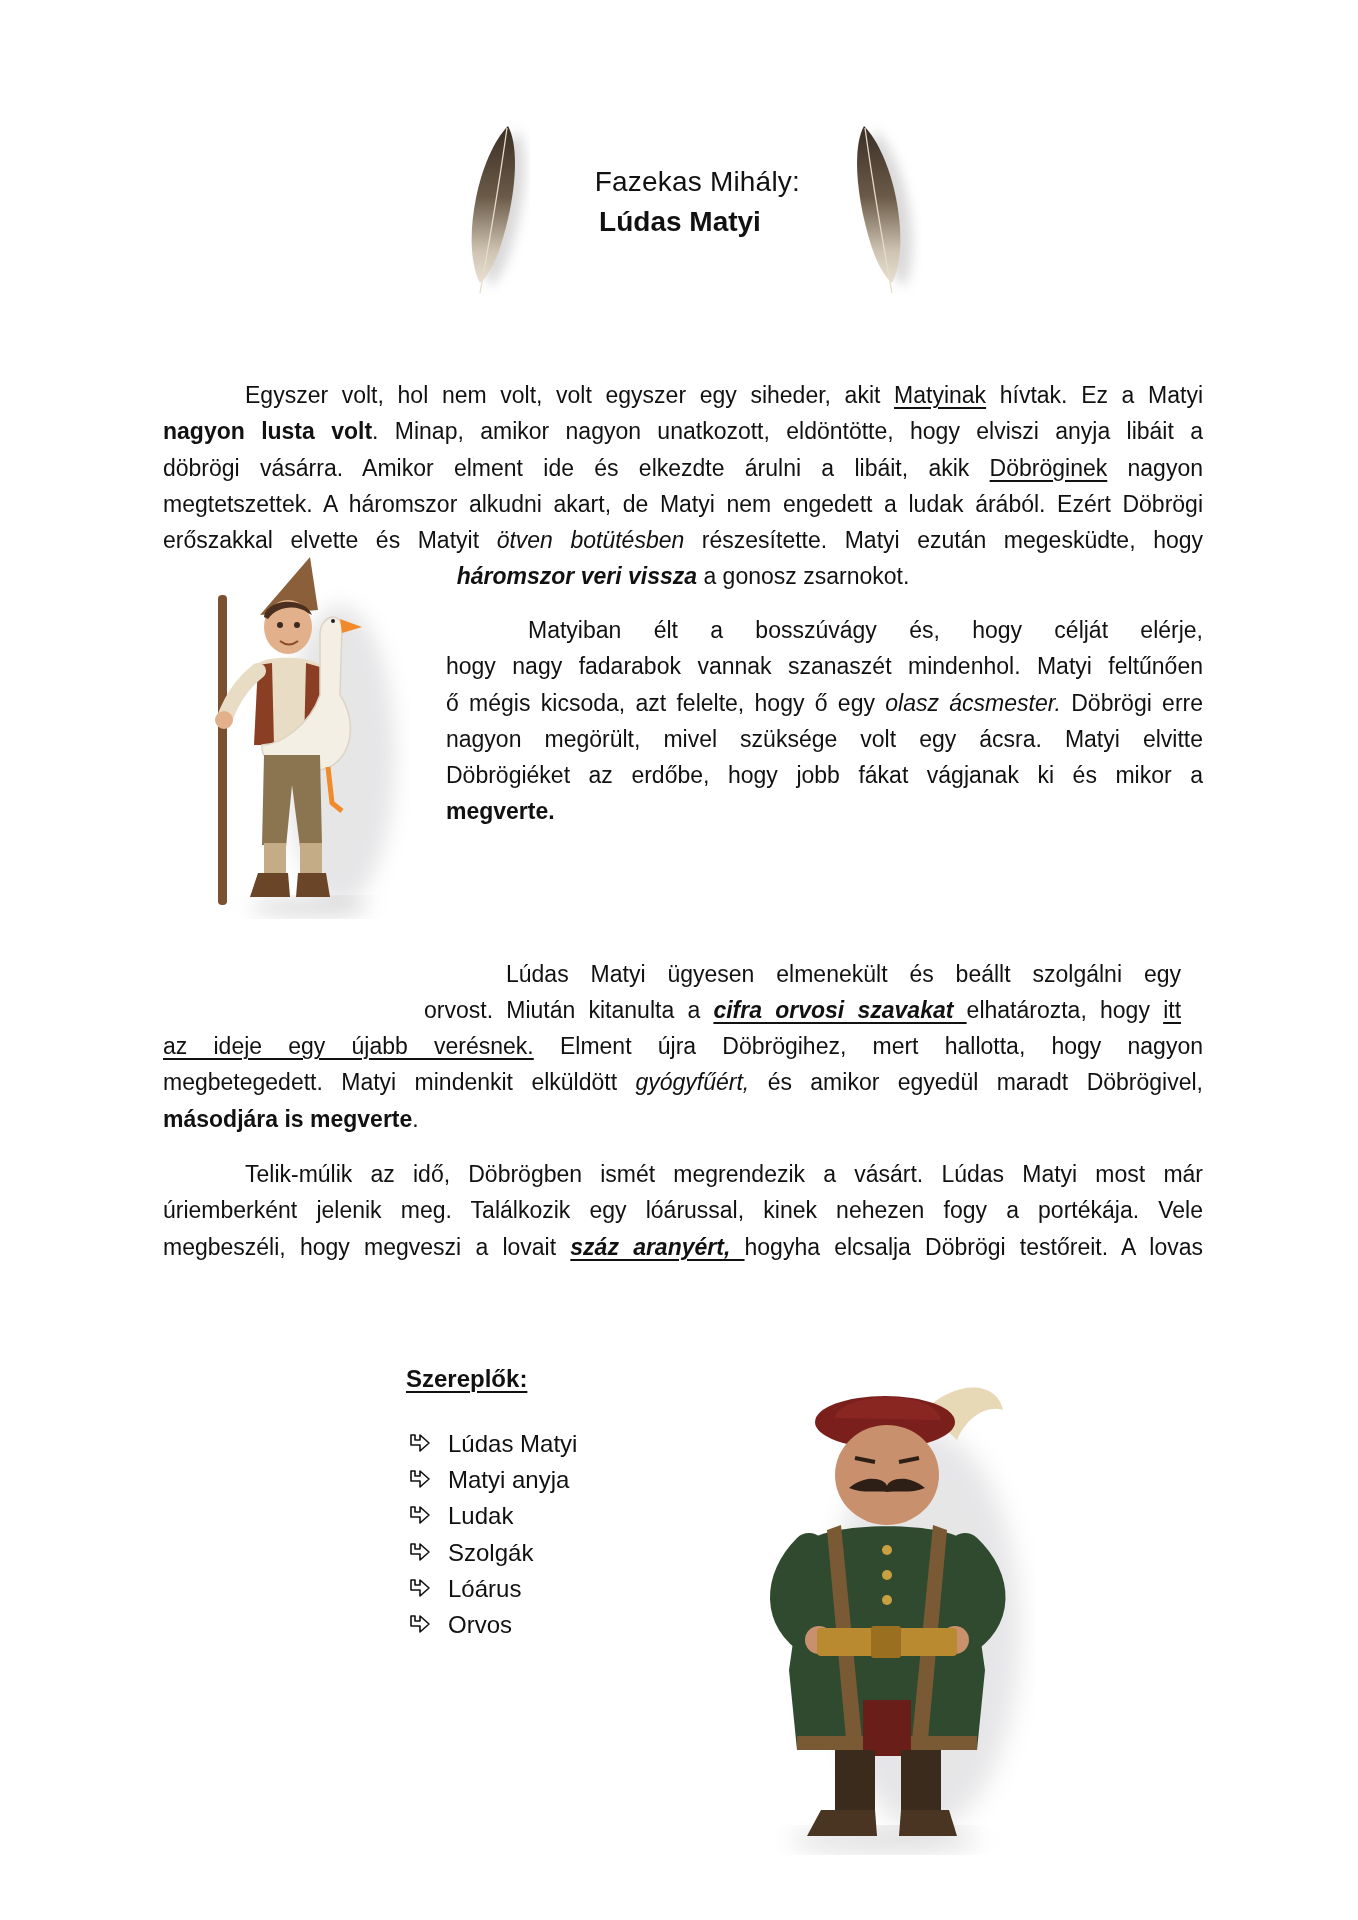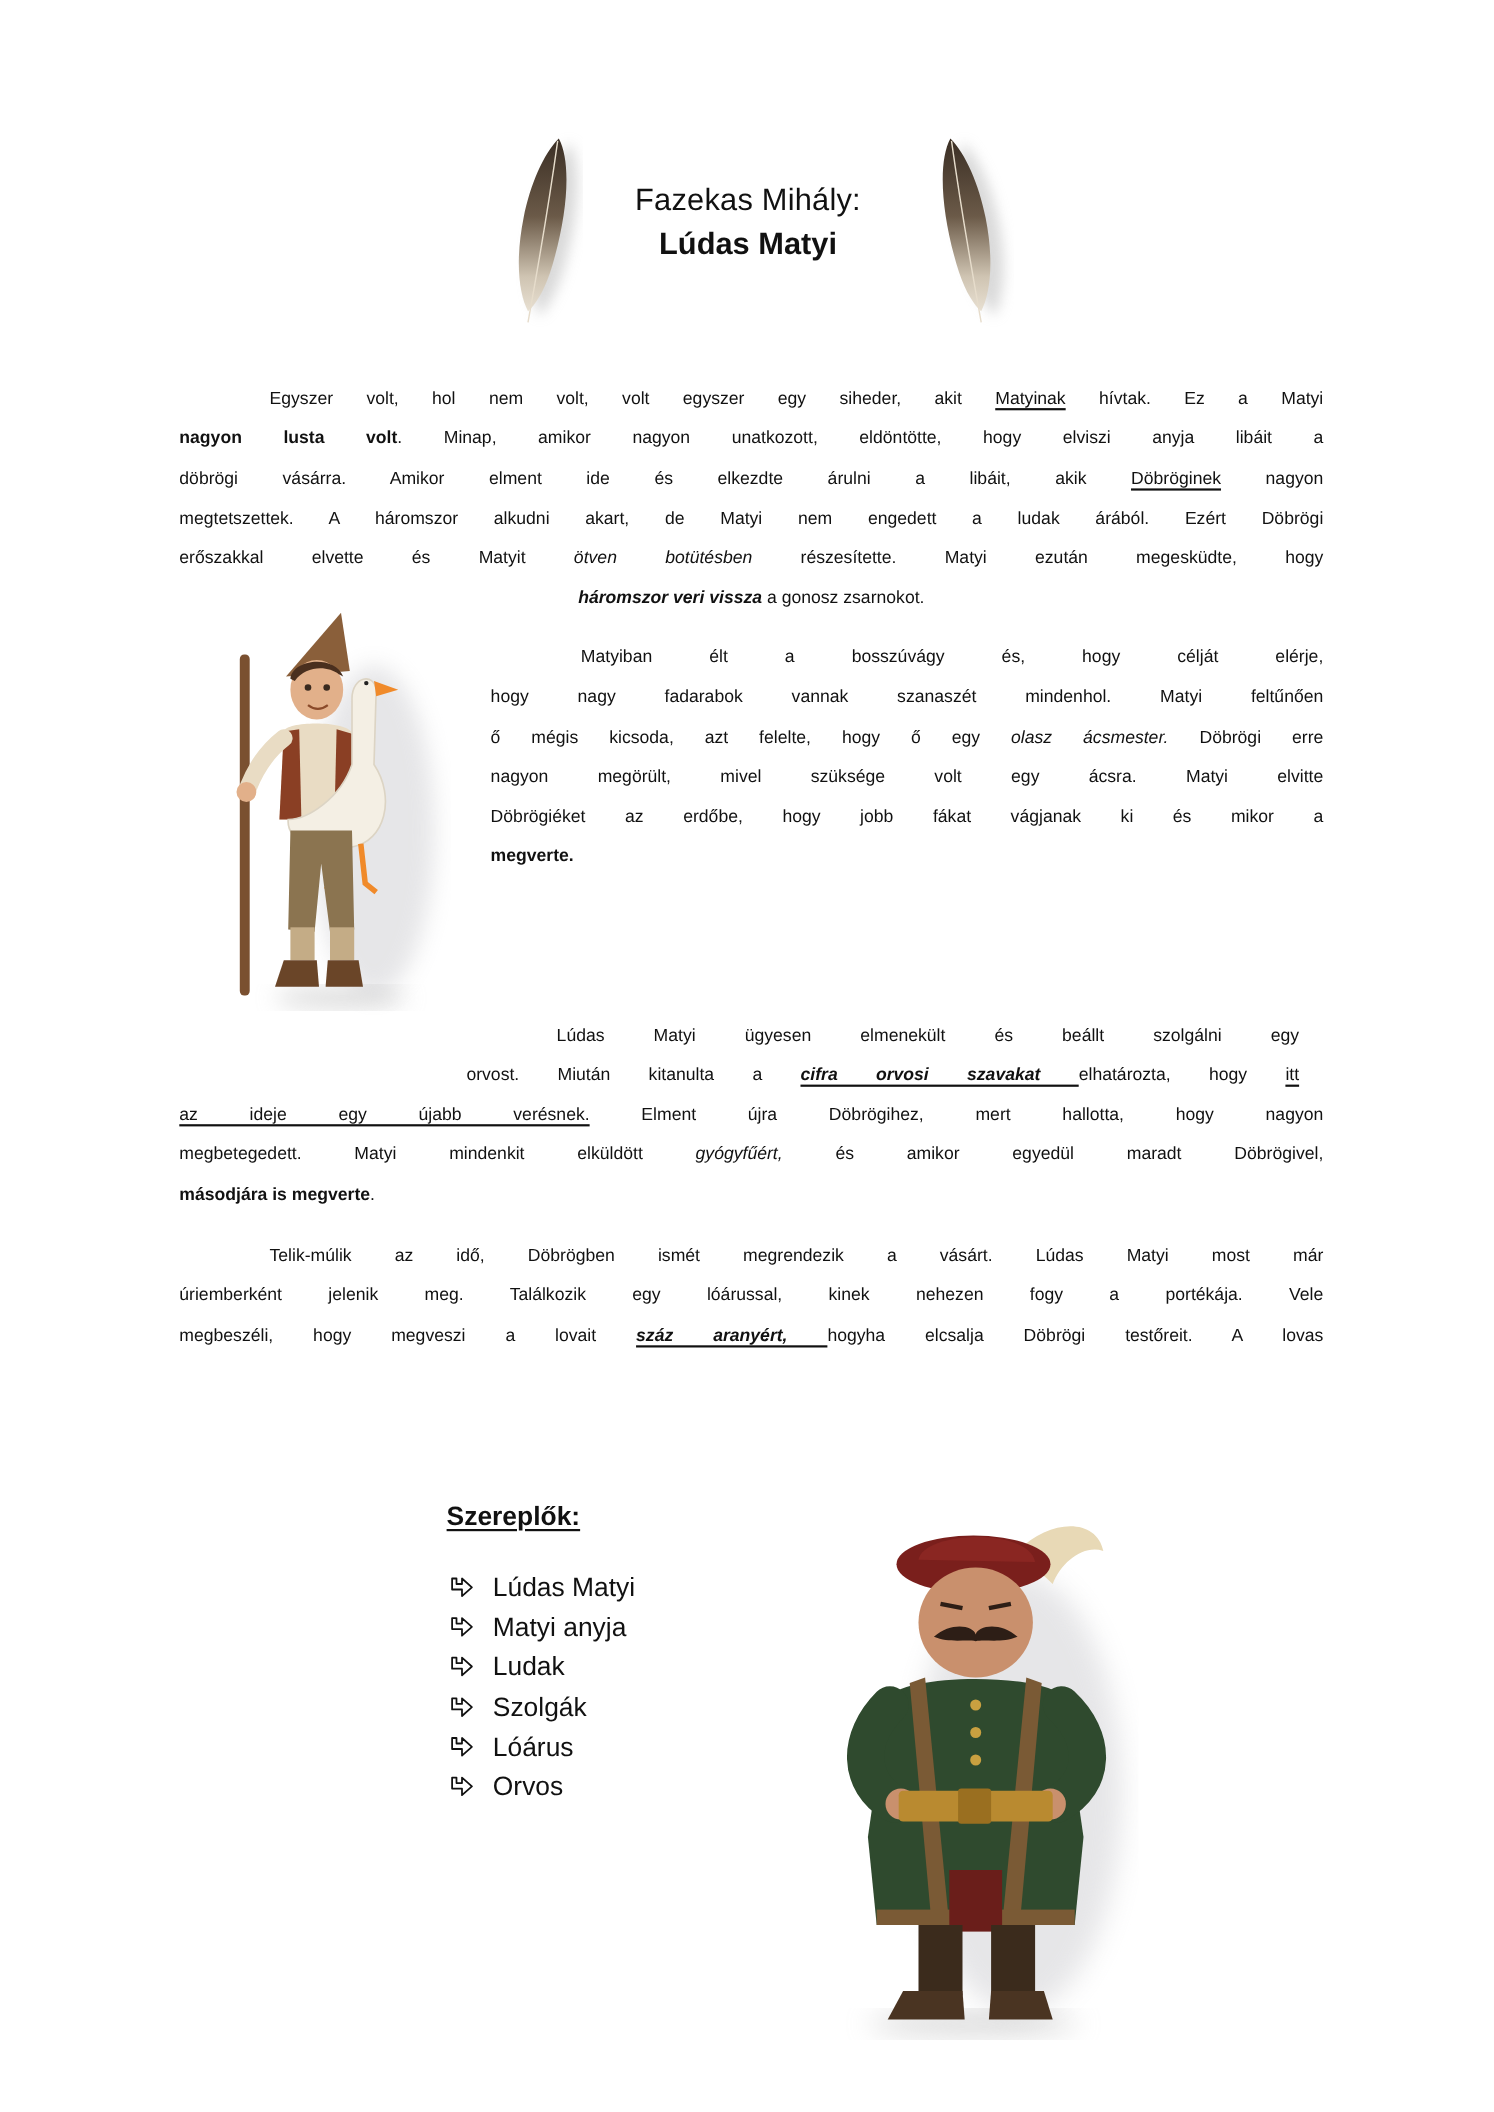--- a/index.html
+++ b/index.html
@@ -2,29 +2,29 @@
 <html><head>
 <meta charset="utf-8">
 <style>
   html, body { margin: 0; padding: 0; background: #ffffff; }
   body { width: 1358px; height: 1920px; position: relative; overflow: hidden;
          font-family: "Liberation Sans", "DejaVu Sans", sans-serif; color: #111; }
   .page { position: absolute; left: 0; top: 0; width: 1358px; height: 1920px; background: #fff; }
 
   
   .title-block { position: absolute; left: 560px; top: 162px; width: 240px; text-align: center; }
-  .title-author { font-size: 28px; line-height: 40px; font-weight: normal; color: #111; letter-spacing: 0.2px; }
+  .title-author { font-size: 28px; line-height: 40px; font-weight: normal; color: #111; letter-spacing: 0.2px; text-align: right; }
   .title-main { font-size: 28px; line-height: 40px; font-weight: bold; color: #111; }
 
   .feather { position: absolute; width: 80px; height: 180px; }
   .feather-left { left: 450px; top: 118px; }
   .feather-right { left: 842px; top: 118px; }
 
   
-  .para { position: absolute; font-size: 16px; line-height: 36.3px; color: #111; }
+  .para { position: absolute; font-size: 23px; line-height: 36.3px; color: #111; margin-top: 32px; }
   .line { display: block; text-align: justify; text-align-last: justify; white-space: nowrap; height: 36.3px; }
   .line.last { text-align-last: left; }
   .line.center { text-align: center; text-align-last: center; }
   .u { text-decoration: underline; text-decoration-thickness: 2px; text-underline-offset: 4px; }
   .b { font-weight: bold; }
   .i { font-style: italic; }
 
   .p1 { left: 163px; top: 345px; width: 1040px; }
   .p2 { left: 446px; top: 580px; width: 757px; }
   .p3a { left: 424px; top: 924px; width: 757px; }

